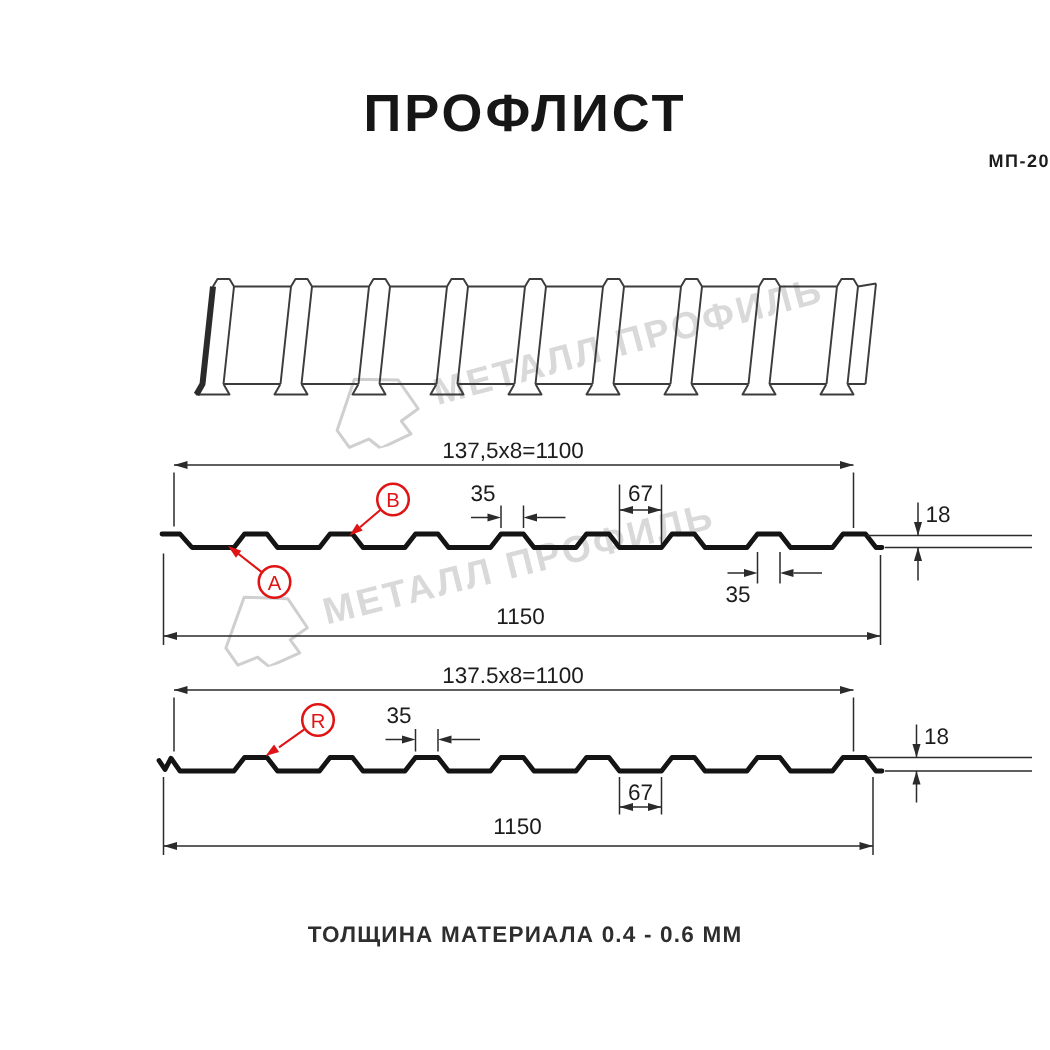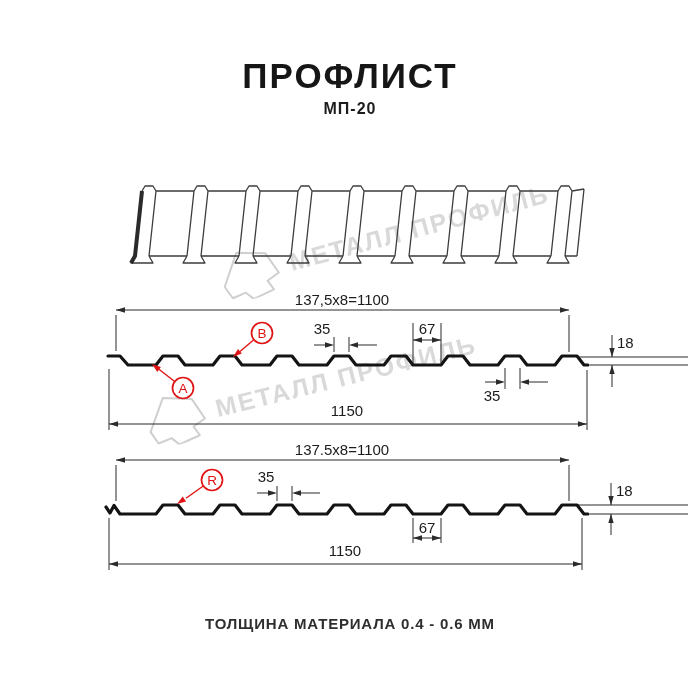--- a/index.html
+++ b/index.html
@@ -2,22 +2,22 @@
 <html><head>
 <meta charset="utf-8">
 <style>
   html,body { margin:0; padding:0; }
   body { width:700px; height:700px; background:#ffffff; position:relative; overflow:hidden;
          font-family:"Liberation Sans", sans-serif; }
   .abs { position:absolute; }
 
   .title { top:56px; left:0; width:700px; text-align:center;
            font-size:35px; font-weight:700; letter-spacing:2px; color:#161616; }
-  .subtitle { top:100px; left:0; width:700px; text-align:center;
-              font-size:16px; font-weight:700; letter-spacing:1px; color:#1c1c1c; }
+  .subtitle { top:100px; left:0; width:700px; text-align:right;
+              font-size:12px; font-weight:700; letter-spacing:1px; color:#1c1c1c; }
   .footer { top:615px; left:0; width:700px; text-align:center;
             font-size:15px; font-weight:600; letter-spacing:0.8px; color:#2e2e2e; }
 
   .wm { display:flex; align-items:center; gap:10px; z-index:0; transform-origin:left center; }
   .wm-text { font-size:25px; font-weight:700; color:#d9d9d9; letter-spacing:2px; white-space:nowrap; }
   .wm1 { left:220px; top:255px; transform:rotate(-15deg); }
   .wm2 { left:146px; top:400px; transform:rotate(-14deg); }
 
   svg.drawing { z-index:1; }
   .thin   { stroke:#2b2b2b; stroke-width:1; fill:none; }

